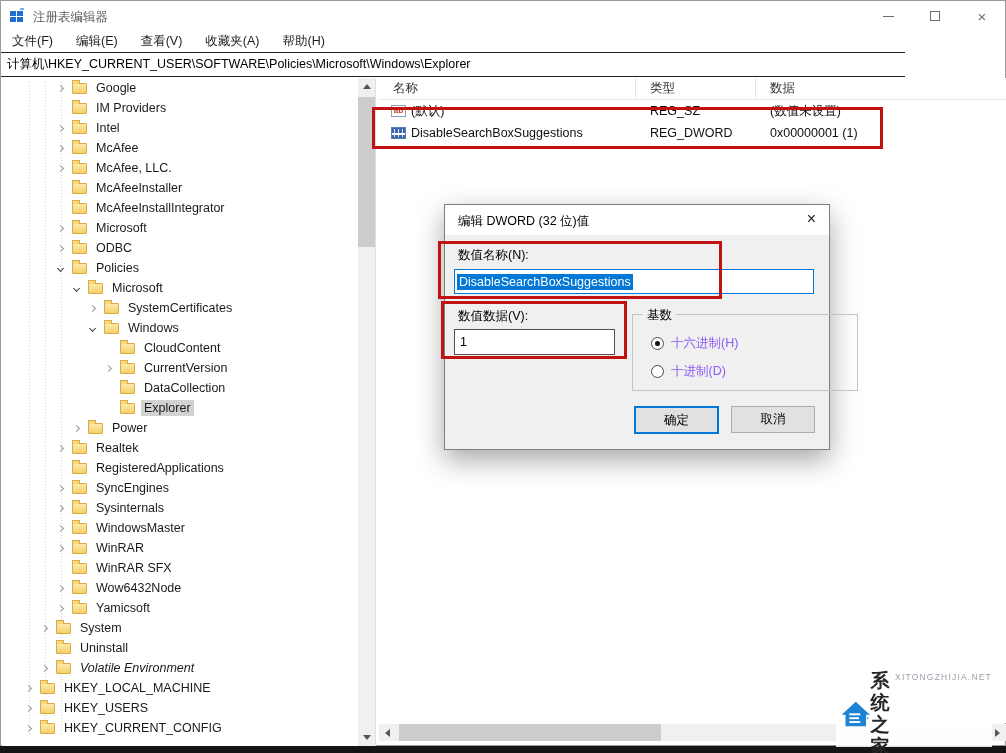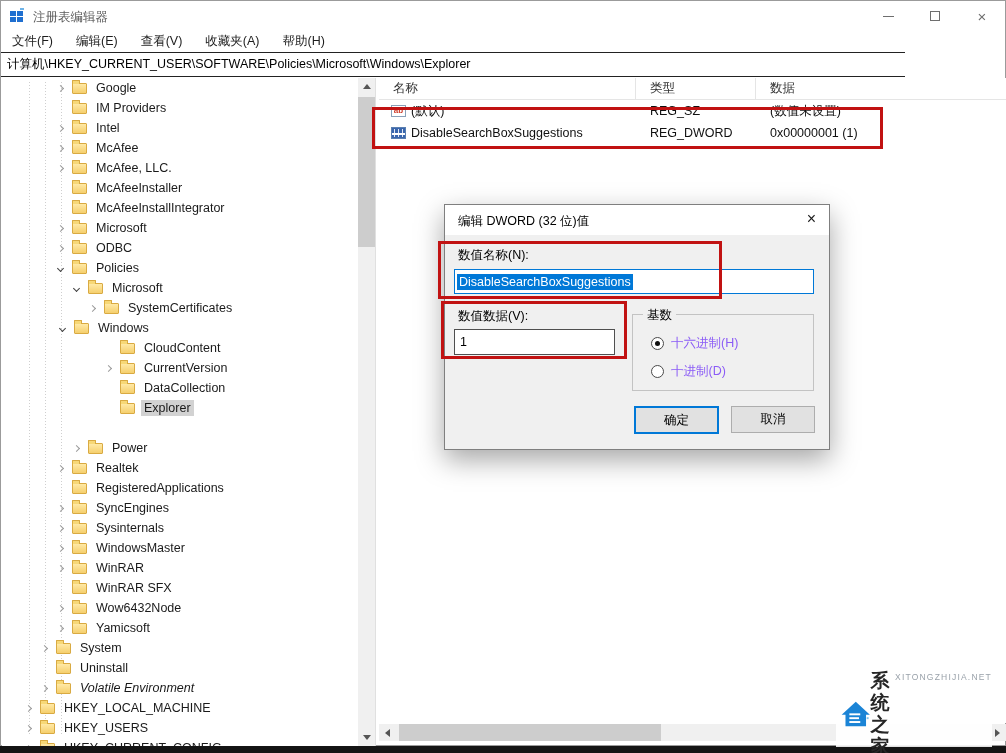--- a/index.html
+++ b/index.html
@@ -79,21 +79,21 @@
 
   
   .dialog{position:absolute;left:443px;top:203px;width:386px;height:246px;background:#f0f0f0;border:1px solid #7f7f7f;box-shadow:0 10px 26px rgba(0,0,0,.35);}
   .dtitlebar{position:absolute;left:0;top:0;width:100%;height:30px;background:#fff;}
   .dtitle{position:absolute;left:13px;top:8px;font-size:12.5px;color:#000;}
   .dclose{position:absolute;right:13px;top:6px;font-size:16px;color:#1a1a1a;line-height:1;}
   .dlabel{position:absolute;font-size:12.5px;color:#000;}
   .name-input{position:absolute;left:9px;top:64px;width:360px;height:25px;background:#fff;border:1px solid #0078d7;display:flex;align-items:center;padding-left:2px;}
   .sel-text{background:#0078d7;color:#fff;font-size:12.5px;padding:1px 2px;white-space:nowrap;}
   .data-input{position:absolute;left:9px;top:124px;width:161px;height:26px;background:#fff;border:1px solid #4f4f4f;display:flex;align-items:center;padding-left:5px;font-size:12.5px;color:#000;}
-  .groupbox{position:absolute;left:187px;top:109px;width:182px;height:77px;border:1px solid #c3c3c3;}
+  .groupbox{position:absolute;left:187px;top:109px;width:226px;height:77px;border:1px solid #c3c3c3;}
   .grouplabel{position:absolute;left:10px;top:-8px;background:#f0f0f0;padding:0 4px;font-size:12.5px;color:#000;}
   .radio-row{position:absolute;left:18px;display:flex;align-items:center;gap:7px;}
   .radio{width:13px;height:13px;border:1px solid #4a4a4a;border-radius:50%;background:#fff;position:relative;flex:0 0 13px;}
   .radio.on::after{content:"";position:absolute;left:3px;top:3px;width:5px;height:5px;border-radius:50%;background:#111;}
   .radio-label{font-size:12.5px;color:#8b5cf6;}
   .btn{position:absolute;display:flex;align-items:center;justify-content:center;font-size:12.5px;color:#000;background:#e1e1e1;}
   .btn.ok{left:189px;top:201px;width:85px;height:28px;border:2px solid #0078d7;}
   .btn.cancel{left:286px;top:201px;width:84px;height:27px;border:1px solid #adadad;}
 
   
@@ -226,21 +226,21 @@
           <span class="folder"></span>
           <span class="tlabel">Microsoft</span>
         </div>
         <div class="trow" style="padding-left: 83px;">
           <span class="chev collapsed">
             <i></i>
           </span>
           <span class="folder"></span>
           <span class="tlabel">SystemCertificates</span>
         </div>
-        <div class="trow" style="padding-left: 53px;">
+        <div class="trow" style="padding-left: 83px;">
           <span class="chev expanded">
             <i></i>
           </span>
           <span class="folder"></span>
           <span class="tlabel">Windows</span>
         </div>
         <div class="trow" style="padding-left: 99px;">
           <span class="chev leaf">
             <i></i>
           </span>
@@ -261,21 +261,21 @@
           <span class="folder"></span>
           <span class="tlabel">DataCollection</span>
         </div>
         <div class="trow selected" style="padding-left: 99px;">
           <span class="chev leaf">
             <i></i>
           </span>
           <span class="folder"></span>
           <span class="tlabel">Explorer</span>
         </div>
-        <div class="trow" style="padding-left: 67px; margin-top: 20px;">
+        <div class="trow" style="padding-left: 67px;">
           <span class="chev collapsed">
             <i></i>
           </span>
           <span class="folder"></span>
           <span class="tlabel">Power</span>
         </div>
         <div class="trow" style="padding-left: 51px;">
           <span class="chev collapsed">
             <i></i>
           </span>

